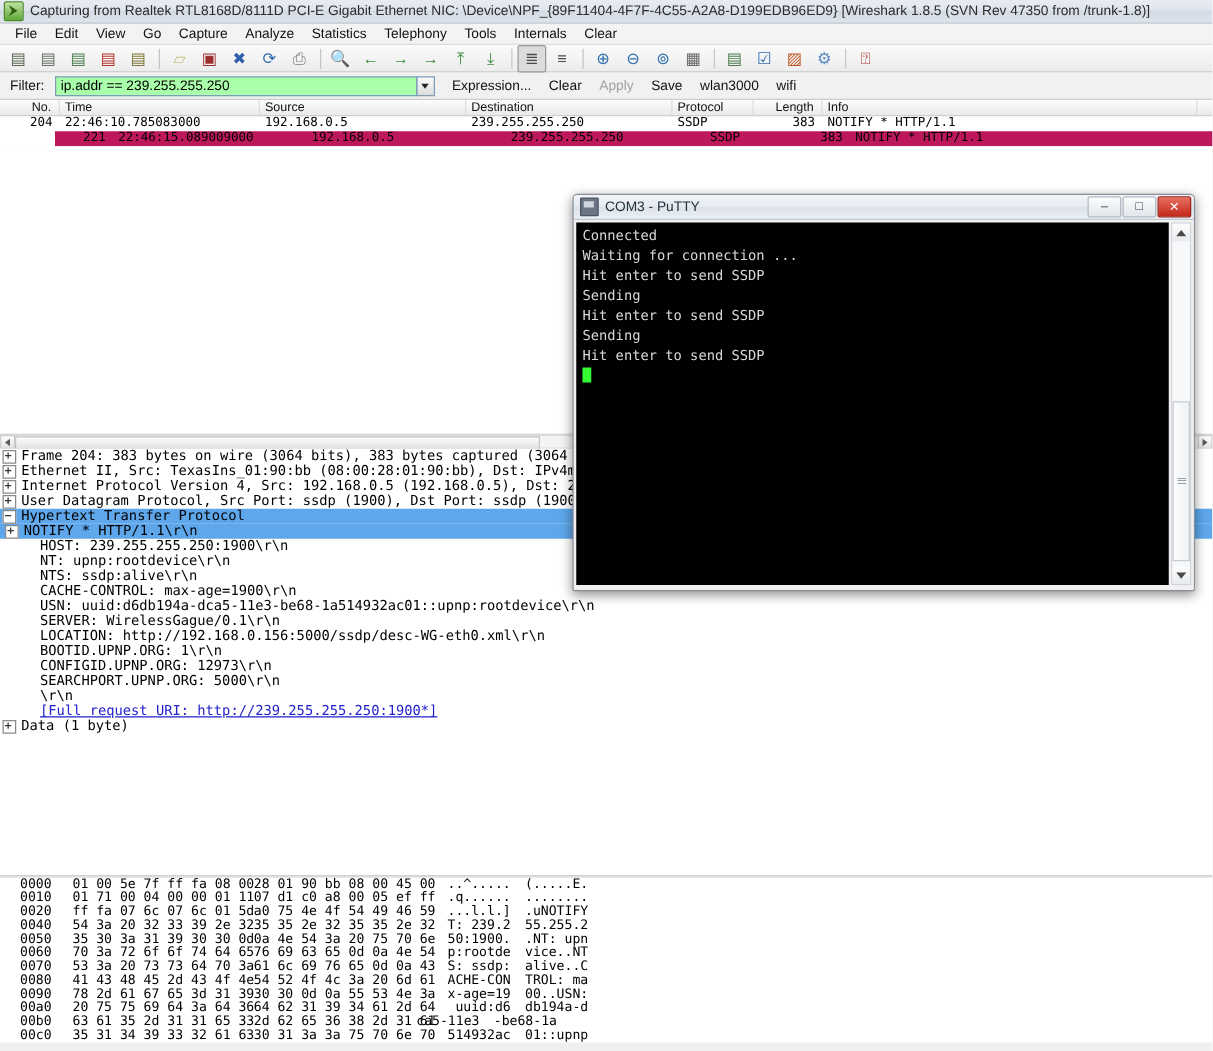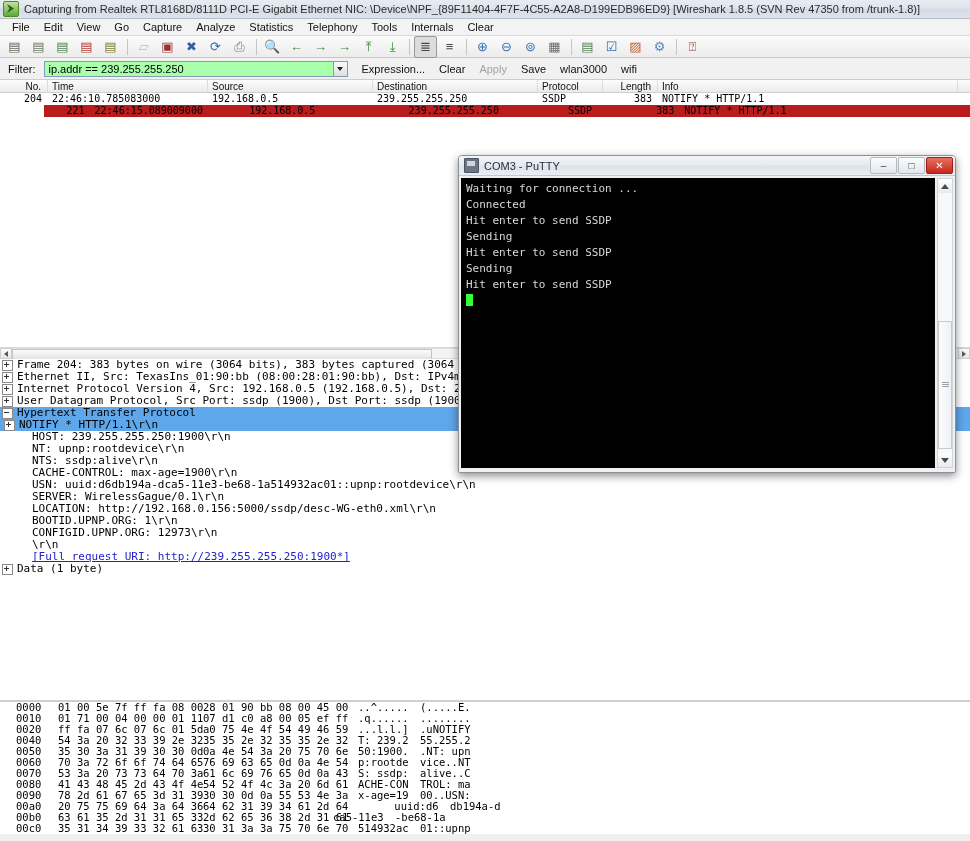--- a/index.html
+++ b/index.html
@@ -84,21 +84,21 @@
   .packetlist{width:970px;background:#fff;}
   .pl-head{
     height:13px;display:flex;align-items:flex-start;
     background:linear-gradient(to bottom,#fdfdfd,#eaeaea);
     border-bottom:1px solid #cfcfcf;
     font-size:10px;color:#111;box-sizing:border-box;
   }
   .pl-head .c{padding-left:4px;box-sizing:border-box;overflow:hidden;white-space:nowrap;border-right:1px solid #dcdcdc;height:13px;line-height:13px;}
   .pl-row{height:12px;display:flex;align-items:center;font-size:10px;font-family:"DejaVu Sans Mono",monospace;white-space:nowrap;}
   .pl-row .c{padding-left:4px;box-sizing:border-box;overflow:hidden;height:12px;line-height:12px;}
-  .pl-row.sel{background:#b91c1c;margin-left:44px;}
+  .pl-row.sel{background:#be185d;margin-left:44px;}
   .col-no{width:48px;text-align:right;padding-right:6px !important;padding-left:0 !important;}
   .col-time{width:160px;}
   .col-src{width:165px;}
   .col-dst{width:165px;}
   .col-proto{width:65px;}
   .col-len{width:55px;text-align:right;padding-right:6px !important;padding-left:0 !important;}
   .col-info{width:300px;}
 
   
   .hscroll{
@@ -430,20 +430,24 @@
       <div class="tnode ind2">
         <span class="exp hidden"></span>
         <span>BOOTID.UPNP.ORG: 1\r\n</span>
       </div>
       <div class="tnode ind2">
         <span class="exp hidden"></span>
         <span>CONFIGID.UPNP.ORG: 12973\r\n</span>
       </div>
       <div class="tnode ind2">
         <span class="exp hidden"></span>
+        <span>SEARCHPORT.UPNP.ORG: 5000\r\n</span>
+      </div>
+      <div class="tnode ind2">
+        <span class="exp hidden"></span>
         <span>\r\n</span>
       </div>
       <div class="tnode ind2">
         <span class="exp hidden"></span>
         <span class="link">[Full request URI: http://239.255.255.250:1900*]</span>
       </div>
       <div class="tnode">
         <span class="exp plus"></span>
         <span>Data (1 byte)</span>
       </div>
@@ -452,40 +456,40 @@
   <div class="hexpane" id="hexpane">
       <div class="hexrow"><span style="display: inline-block; width: 42px;">0000</span><span style="display: inline-block; width: 145px;">01 00 5e 7f ff fa 08 00</span><span style="display: inline-block; width: 155px;">28 01 90 bb 08 00 45 00</span><span style="display: inline-block; width: 62px;">..^.....</span><span style="display: inline-block; width: 62px;">(.....E.</span></div>
       <div class="hexrow"><span style="display: inline-block; width: 42px;">0010</span><span style="display: inline-block; width: 145px;">01 71 00 04 00 00 01 11</span><span style="display: inline-block; width: 155px;">07 d1 c0 a8 00 05 ef ff</span><span style="display: inline-block; width: 62px;">.q......</span><span style="display: inline-block; width: 62px;">........</span></div>
       <div class="hexrow"><span style="display: inline-block; width: 42px;">0020</span><span style="display: inline-block; width: 145px;">ff fa 07 6c 07 6c 01 5d</span><span style="display: inline-block; width: 155px;">a0 75 4e 4f 54 49 46 59</span><span style="display: inline-block; width: 62px;">...l.l.]</span><span style="display: inline-block; width: 62px;">.uNOTIFY</span></div>
       <div class="hexrow"><span style="display: inline-block; width: 42px;">0040</span><span style="display: inline-block; width: 145px;">54 3a 20 32 33 39 2e 32</span><span style="display: inline-block; width: 155px;">35 35 2e 32 35 35 2e 32</span><span style="display: inline-block; width: 62px;">T: 239.2</span><span style="display: inline-block; width: 62px;">55.255.2</span></div>
       <div class="hexrow"><span style="display: inline-block; width: 42px;">0050</span><span style="display: inline-block; width: 145px;">35 30 3a 31 39 30 30 0d</span><span style="display: inline-block; width: 155px;">0a 4e 54 3a 20 75 70 6e</span><span style="display: inline-block; width: 62px;">50:1900.</span><span style="display: inline-block; width: 62px;">.NT: upn</span></div>
       <div class="hexrow"><span style="display: inline-block; width: 42px;">0060</span><span style="display: inline-block; width: 145px;">70 3a 72 6f 6f 74 64 65</span><span style="display: inline-block; width: 155px;">76 69 63 65 0d 0a 4e 54</span><span style="display: inline-block; width: 62px;">p:rootde</span><span style="display: inline-block; width: 62px;">vice..NT</span></div>
       <div class="hexrow"><span style="display: inline-block; width: 42px;">0070</span><span style="display: inline-block; width: 145px;">53 3a 20 73 73 64 70 3a</span><span style="display: inline-block; width: 155px;">61 6c 69 76 65 0d 0a 43</span><span style="display: inline-block; width: 62px;">S: ssdp:</span><span style="display: inline-block; width: 62px;">alive..C</span></div>
       <div class="hexrow"><span style="display: inline-block; width: 42px;">0080</span><span style="display: inline-block; width: 145px;">41 43 48 45 2d 43 4f 4e</span><span style="display: inline-block; width: 155px;">54 52 4f 4c 3a 20 6d 61</span><span style="display: inline-block; width: 62px;">ACHE-CON</span><span style="display: inline-block; width: 62px;">TROL: ma</span></div>
       <div class="hexrow"><span style="display: inline-block; width: 42px;">0090</span><span style="display: inline-block; width: 145px;">78 2d 61 67 65 3d 31 39</span><span style="display: inline-block; width: 155px;">30 30 0d 0a 55 53 4e 3a</span><span style="display: inline-block; width: 62px;">x-age=19</span><span style="display: inline-block; width: 62px;">00..USN:</span></div>
-      <div class="hexrow"><span style="display: inline-block; width: 42px;">00a0</span><span style="display: inline-block; width: 145px;">20 75 75 69 64 3a 64 36</span><span style="display: inline-block; width: 155px;">64 62 31 39 34 61 2d 64</span><span style="display: inline-block; width: 62px; margin-left: 30px;"> uuid:d6</span><span style="display: inline-block; width: 62px;">db194a-d</span></div>
+      <div class="hexrow"><span style="display: inline-block; width: 42px;">00a0</span><span style="display: inline-block; width: 145px;">20 75 75 69 64 3a 64 36</span><span style="display: inline-block; width: 155px;">64 62 31 39 34 61 2d 64</span><span style="display: inline-block; width: 62px;"> uuid:d6</span><span style="display: inline-block; width: 62px;">db194a-d</span></div>
       <div class="hexrow"><span style="display: inline-block; width: 42px;">00b0</span><span style="display: inline-block; width: 145px;">63 61 35 2d 31 31 65 33</span><span style="display: inline-block; width: 130px;">2d 62 65 36 38 2d 31 61</span><span style="display: inline-block; width: 62px;">ca5-11e3</span><span style="display: inline-block; width: 62px;">-be68-1a</span></div>
       <div class="hexrow"><span style="display: inline-block; width: 42px;">00c0</span><span style="display: inline-block; width: 145px;">35 31 34 39 33 32 61 63</span><span style="display: inline-block; width: 155px;">30 31 3a 3a 75 70 6e 70</span><span style="display: inline-block; width: 62px;">514932ac</span><span style="display: inline-block; width: 62px;">01::upnp</span></div>
     </div>
 </div>
 
 <div id="putty">
   <div class="p-title">
     <div class="p-icon"></div>
     <div class="p-title-text">COM3 - PuTTY</div>
     <div class="p-winbtns">
       <div class="wbtn">–</div>
       <div class="wbtn">□</div>
       <div class="wbtn close">✕</div>
     </div>
   </div>
   <div class="p-body">
     <div class="p-term" id="pterm">
+        <div class="tline">Connected</div>
         <div class="tline">Waiting for connection ...</div>
-        <div class="tline">Connected</div>
         <div class="tline">Hit enter to send SSDP</div>
         <div class="tline">Sending</div>
         <div class="tline">Hit enter to send SSDP</div>
         <div class="tline">Sending</div>
         <div class="tline">Hit enter to send SSDP</div>
         <div class="tline"><span class="cursor"></span></div>
       </div>
     <div class="p-scroll">
       <div class="ps-arrow">
           <span class="caret-u"></span>

